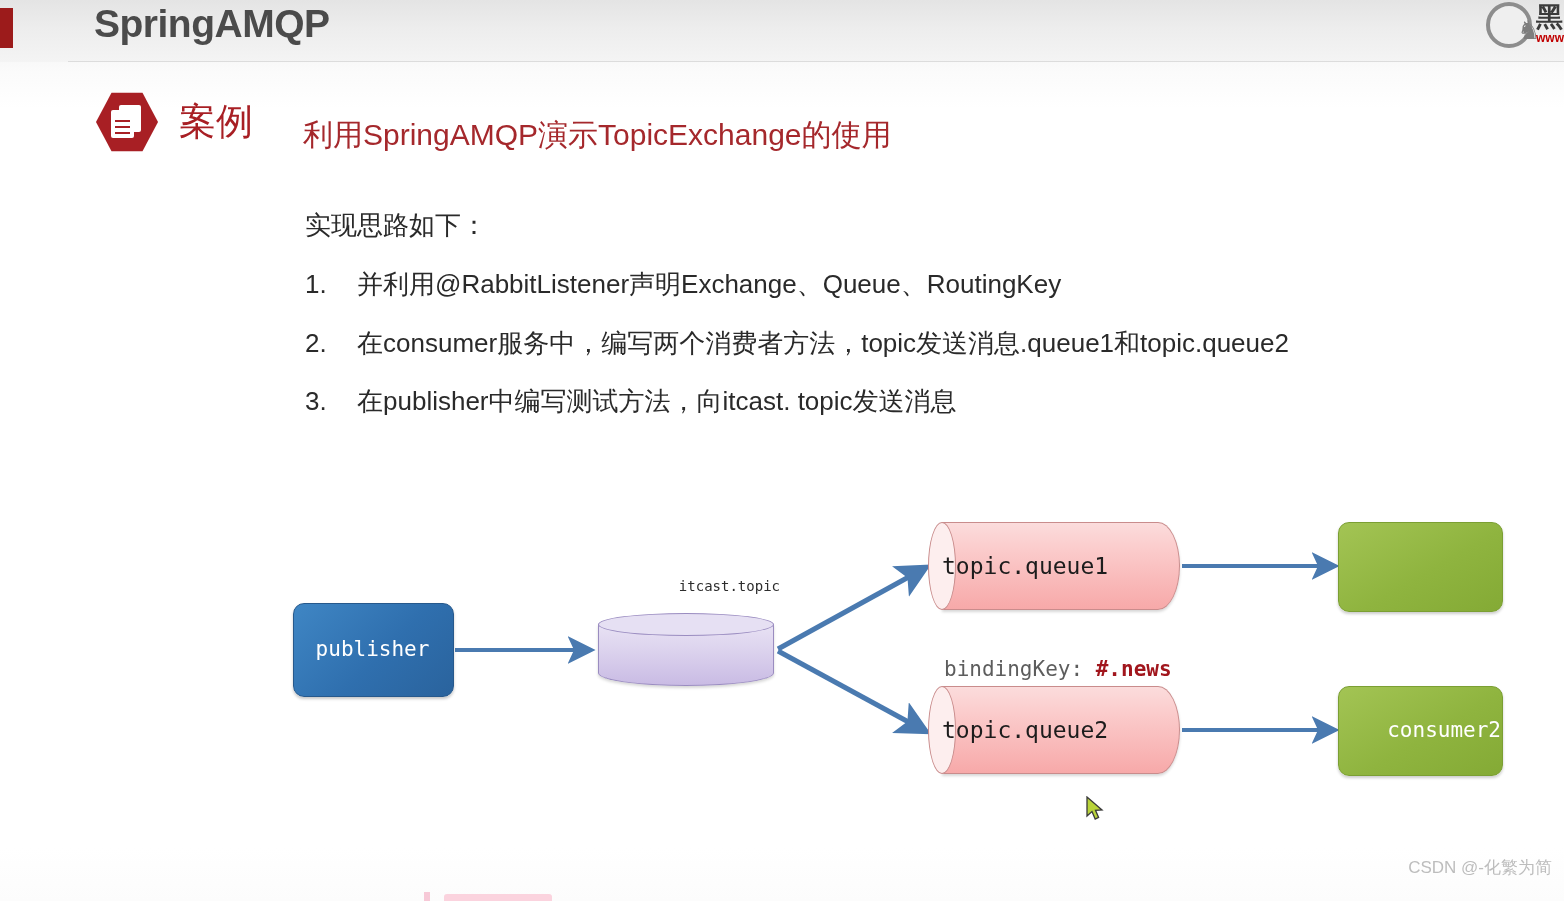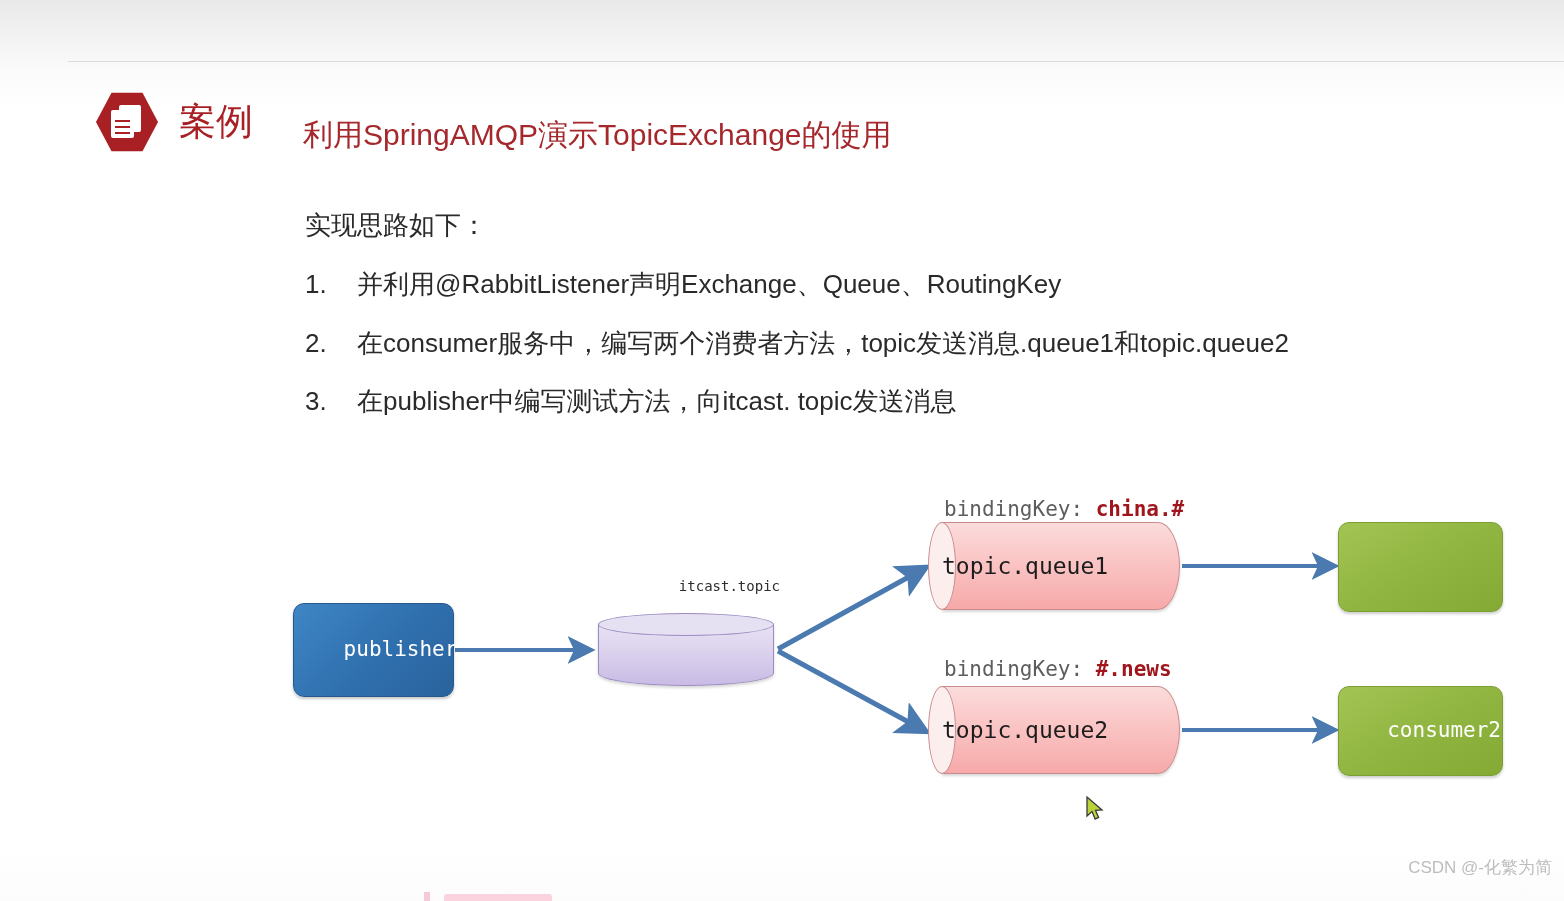--- a/index.html
+++ b/index.html
@@ -220,21 +220,20 @@
     box-shadow: 0 2px 3px rgba(0,0,0,0.22);
   }
   .publisher-text {
     position: absolute;
     left: 293px; top: 603px;
     width: 159px; height: 92px;
     line-height: 92px;
     text-align: center;
     font-size: 21px;
     color: #ffffff;
-    padding-left: 28px;
   }
 
   .exchange-caption {
     position: absolute;
     left: 592px; top: 578px;
     width: 188px;
     text-align: right;
     font-size: 14px;
     color: #2d2d2d;
   }
@@ -374,20 +373,32 @@
     position: absolute;
     left: 1085px; top: 796px;
     width: 22px; height: 26px;
   }
 </style>
 </head>
 <body>
 
 <div class="slide">
 
+  <div class="header">
+    <div class="header-accent"></div>
+    <div class="header-title">SpringAMQP</div>
+
+    <div class="brand">
+      <div class="brand-circle">
+        <div class="brand-horse">♞</div>
+      </div>
+      <div class="brand-text">黑</div>
+      <div class="brand-url">www</div>
+    </div>
+  </div>
   <div class="header-rule"></div>
 
   <div class="badge-wrap">
     <div class="badge-box"></div>
     <div class="badge-hex"></div>
     <div class="badge-doc">
       <div class="pg-back"></div>
       <div class="pg-front">
         <div class="ln ln1"></div>
         <div class="ln ln2"></div>
@@ -434,21 +445,20 @@
 
     <div class="publisher-box"></div>
     <div class="publisher-text node-label">publisher</div>
 
     <div class="exchange-caption node-label">itcast.topic</div>
     <div class="exchange-cyl">
       <div class="exchange-body"></div>
       <div class="exchange-top"></div>
     </div>
 
-    <div class="binding-key bk1"><span>bindingKey: </span><b>china.#</b></div>
     <div class="queue queue1">
       <div class="queue-body"></div>
       <div class="queue-cap"></div>
       <div class="queue-text node-label">topic.queue1</div>
     </div>
 
     <div class="binding-key bk2"><span>bindingKey: </span><b>#.news</b></div>
     <div class="queue queue2">
       <div class="queue-body"></div>
       <div class="queue-cap"></div>

